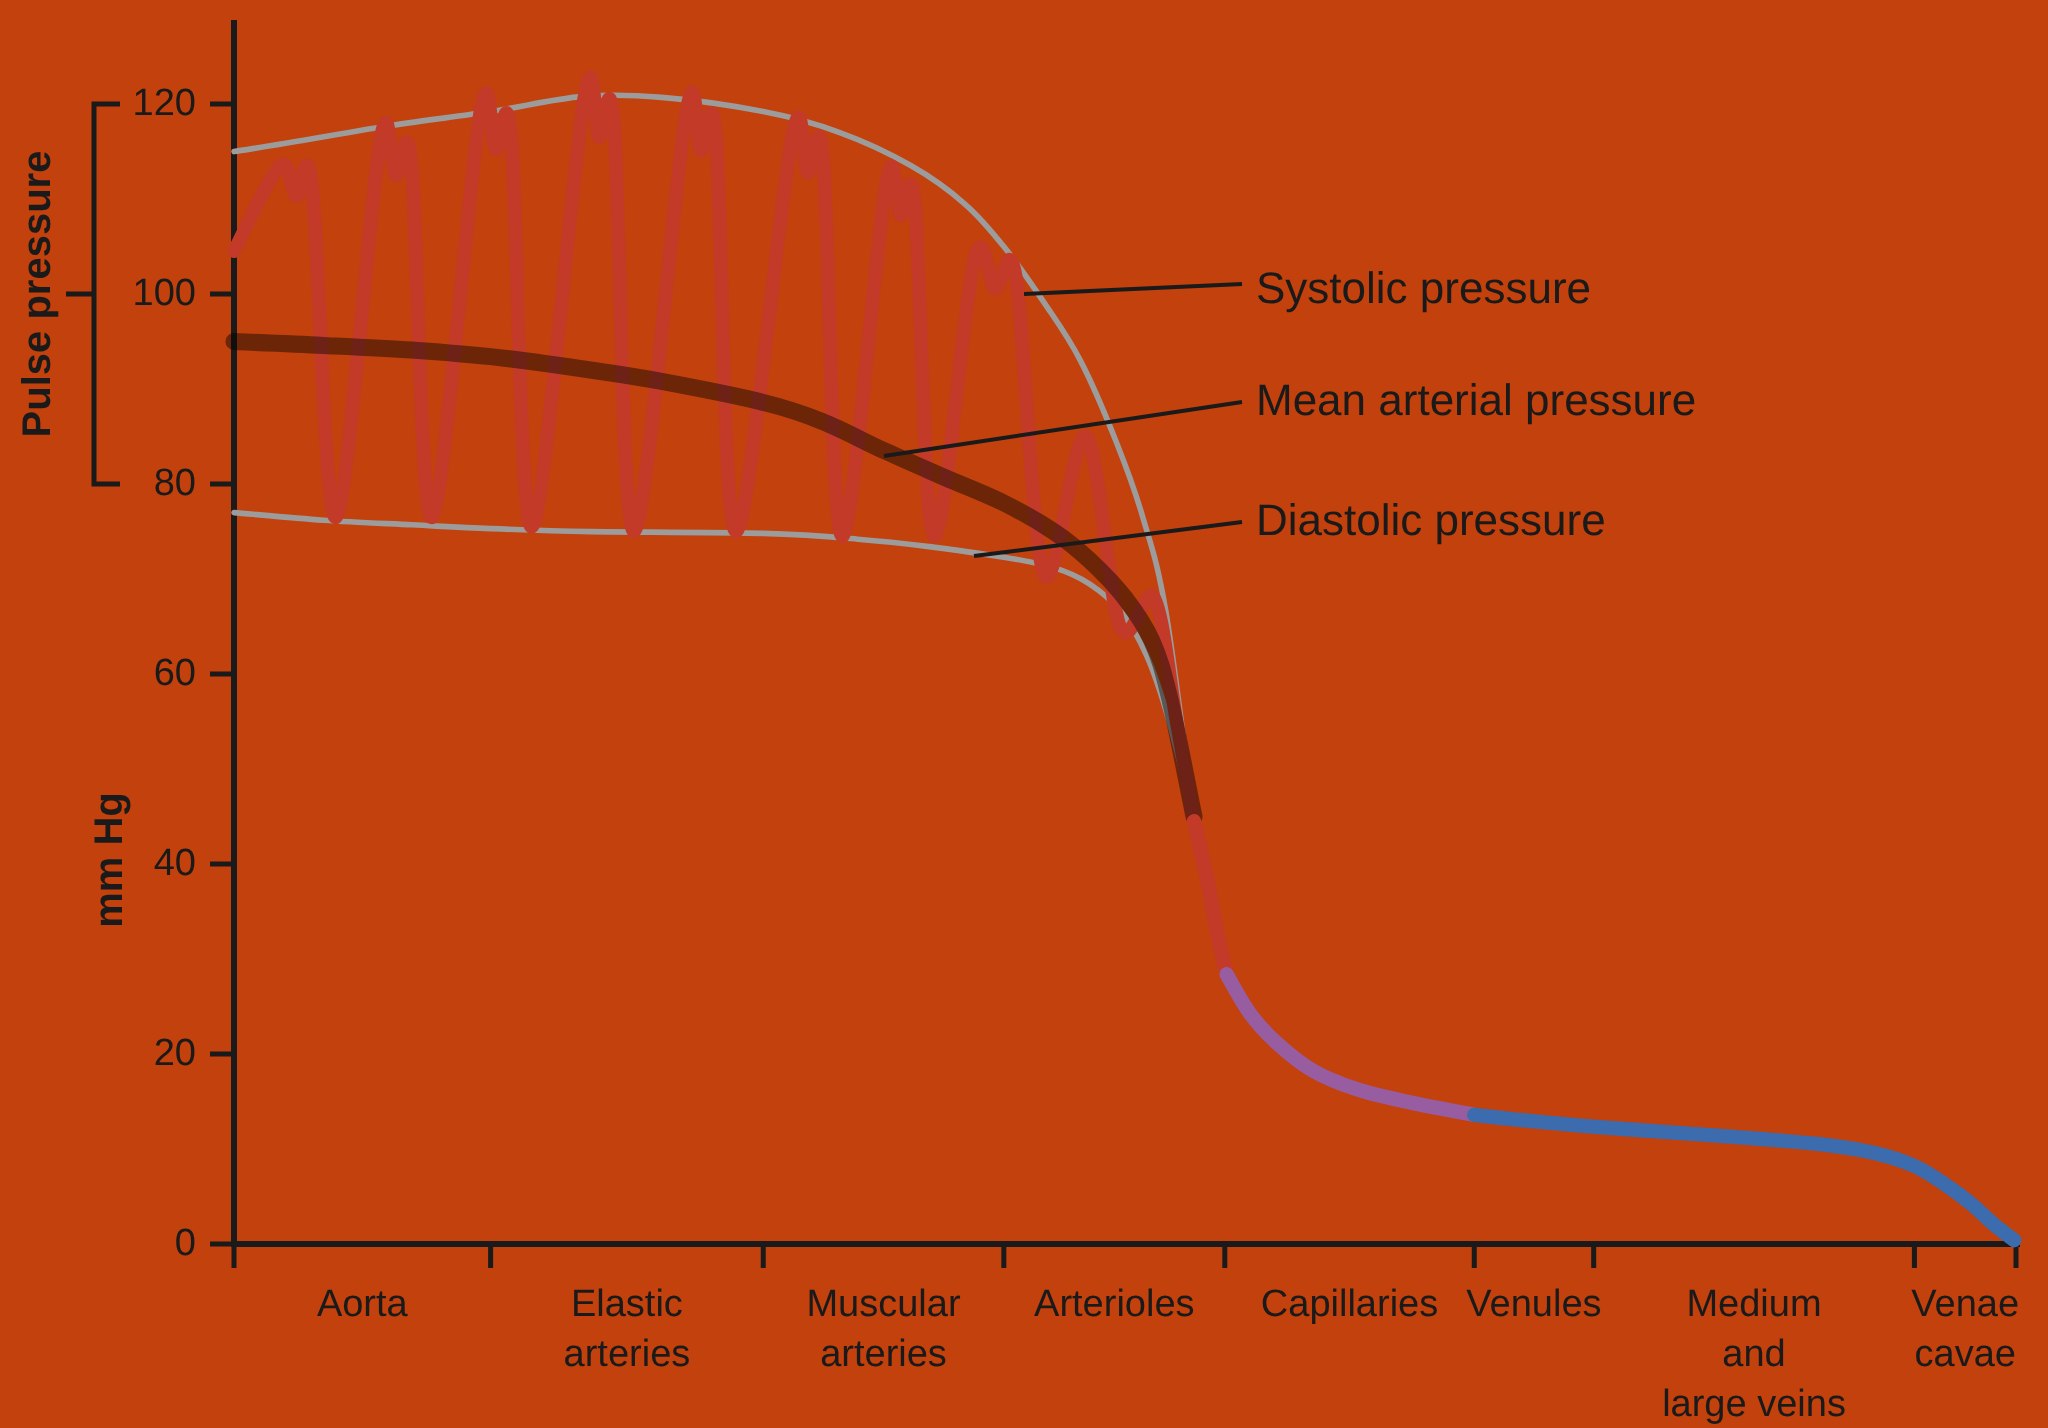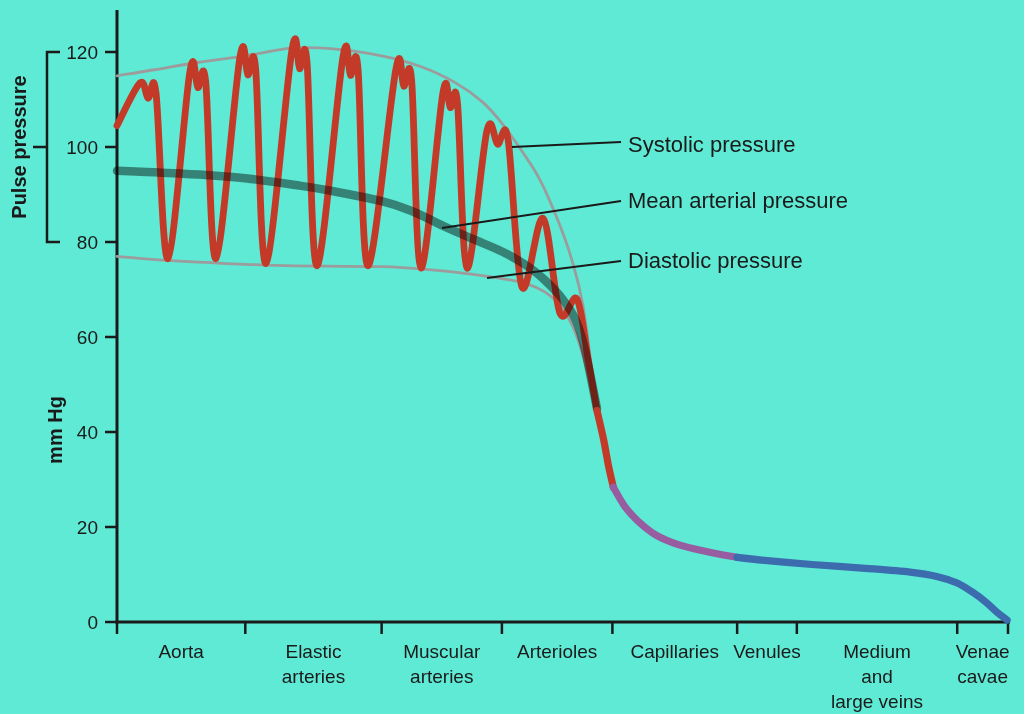--- a/index.html
+++ b/index.html
@@ -1,16 +1,16 @@
 <!DOCTYPE html>
 <html><head>
 <meta charset="utf-8">
 <style>
   html,body{margin:0;padding:0;background:#ffffff;}
-  #figure{position:relative;width:1024px;height:714px;background:#5eead4;overflow:hidden;}
+  #figure{position:relative;width:1024px;height:714px;background:#c2410c;overflow:hidden;}
   svg text{font-family:"Liberation Sans","DejaVu Sans",sans-serif;fill:#1a1a1a;}
   .tick-label{font-size:19px;}
   .cat-label{font-size:19px;}
   .ann-label{font-size:22px;}
   .rot-label{font-size:20px;font-weight:bold;}
 </style>
 </head>
 <body>
 
 <div id="figure">

